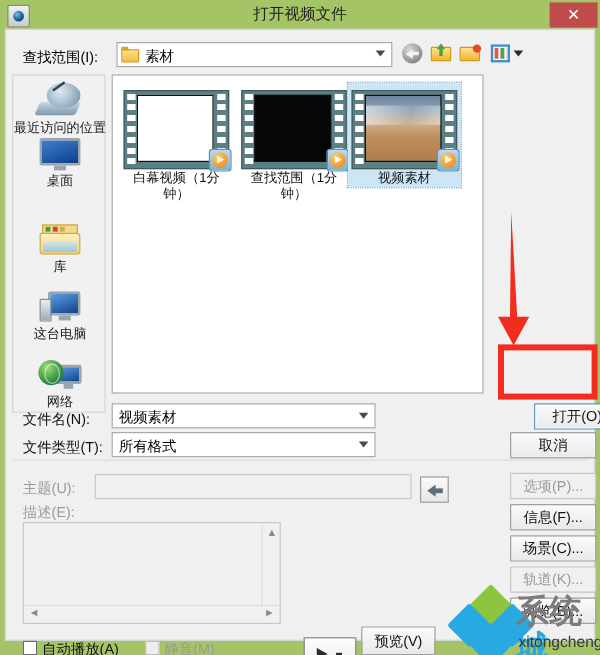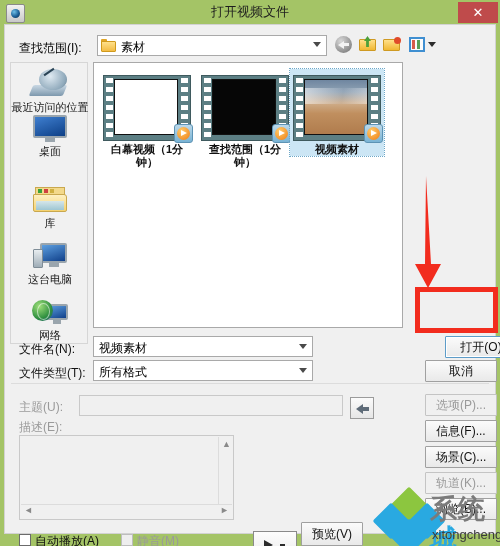--- a/index.html
+++ b/index.html
@@ -104,21 +104,21 @@
     background:radial-gradient(circle at 35% 30%,#9fe07a,#2f8f3f 60%,#1b5a7a);}
   .ic-net .globe:after{content:"";position:absolute;left:5px;top:3px;width:11px;height:15px;
     border:1px solid rgba(255,255,255,.55);border-radius:50%;}
   .ic-net .mon{position:absolute;left:13px;top:5px;width:23px;height:16px;border:2px solid #9aa5ad;
     background:linear-gradient(160deg,#5d9fe0,#10408a);box-sizing:border-box;border-radius:2px;}
   .ic-net .stand{position:absolute;left:21px;top:21px;width:8px;height:4px;background:#9aa5ad;}
 
   
   .filelist{position:absolute;left:88px;top:37px;width:310px;height:266px;background:#fff;
     border:1px solid #a9a9a9;box-sizing:border-box;}
-  .fitem{position:absolute;top:6px;width:94px;text-align:center;font-weight:bold;}
+  .fitem{position:absolute;top:6px;width:94px;text-align:center;}
   .fitem.sel{background:#cce6f5;outline:1px dotted #6ea8c8;}
   .thumb{position:relative;width:88px;height:66px;margin:6px auto 2px;}
   .film{position:absolute;left:0;top:0;width:88px;height:66px;background:#5c7f84;
     border:1px solid #3f5a5e;box-sizing:border-box;}
   .film .perf{position:absolute;top:2px;width:7px;height:62px;
     background:repeating-linear-gradient(#fff 0 5px,#5c7f84 5px 9px);}
   .film .perf.l{left:2px;} .film .perf.r{right:2px;}
   .screen{position:absolute;left:11px;top:4px;width:64px;height:56px;border:1px solid #111;box-sizing:border-box;}
   .sc-white{background:#fff;}
   .sc-black{background:#060606;}

